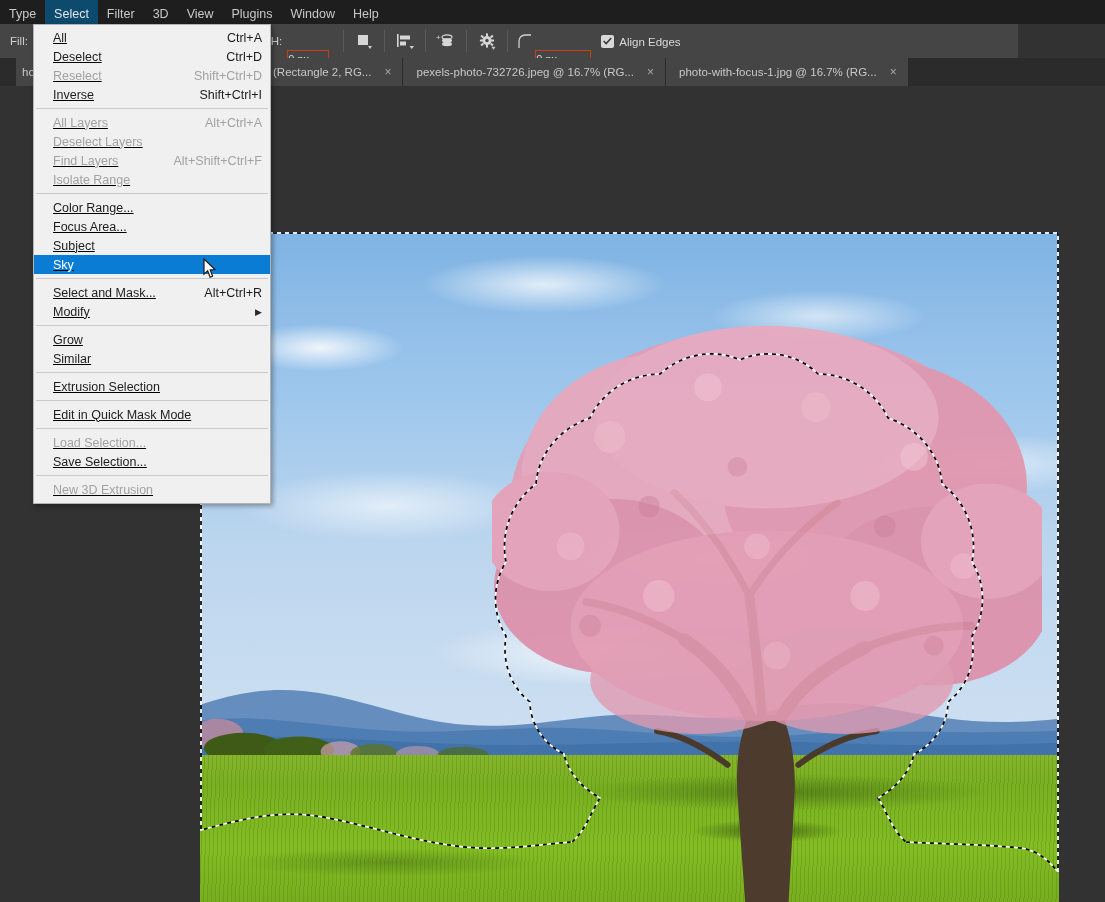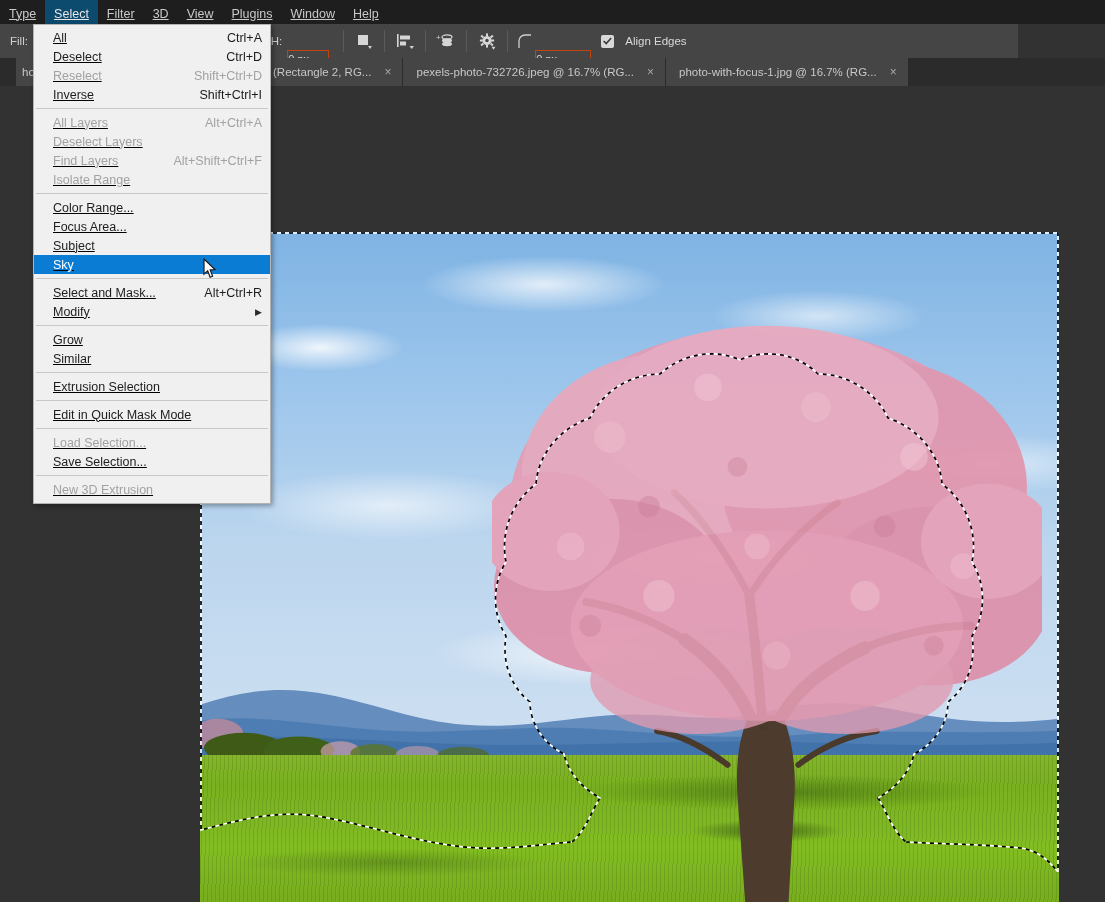--- a/index.html
+++ b/index.html
@@ -13,21 +13,21 @@
 
   
   #menubar {
     position: absolute; left: 0; top: 0; width: 1105px; height: 24px;
     background: #1e1e1e;
     display: flex; align-items: center;
   }
   .menubar-item {
     font-size: 12.5px; color: #c9c9c9;
     padding: 8px 9px 5px 9px; line-height: 14px;
-    white-space: nowrap; cursor: default; text-decoration: underline;
+    white-space: nowrap; cursor: default;
   }
   .menubar-item.active { background: #0c4a6e; color: #e6e6e6; }
 
   
   #optionsbar {
     position: absolute; left: 0; top: 24px; width: 1018px; height: 34px;
     background: #454545;
     display: flex; align-items: center;
   }
   .opt-label { font-size: 11.5px; color: #d2d2d2; margin: 0 5px 0 10px; white-space: nowrap; }
@@ -41,21 +41,21 @@
   .opt-sep { width: 1px; height: 22px; background: #5a5a5a; margin: 0 7px; }
   .chev {
     width: 14px; height: 14px; color: #cfcfcf; font-size: 11px;
     display: flex; align-items: center; justify-content: center;
   }
   .opt-icon {
     width: 26px; height: 24px; display: flex; align-items: center; justify-content: center;
     position: relative;
   }
   .tiny-tri { position: absolute; right: 2px; bottom: 3px; }
-  .chk-row { display: flex; align-items: center; gap: 11px; margin-left: 10px; }
+  .chk-row { display: flex; align-items: flex-end; gap: 5px; margin-left: 10px; }
   .chkbox {
     width: 13px; height: 13px; border-radius: 2px; background: #d8d8d8;
     display: flex; align-items: center; justify-content: center;
     color: #3b3b3b; font-size: 10px; line-height: 10px;
   }
   .chk-label { font-size: 11.5px; color: #d8d8d8; }
 
   
   #tabbar {
     position: absolute; left: 0; top: 58px; width: 1105px; height: 28px;

